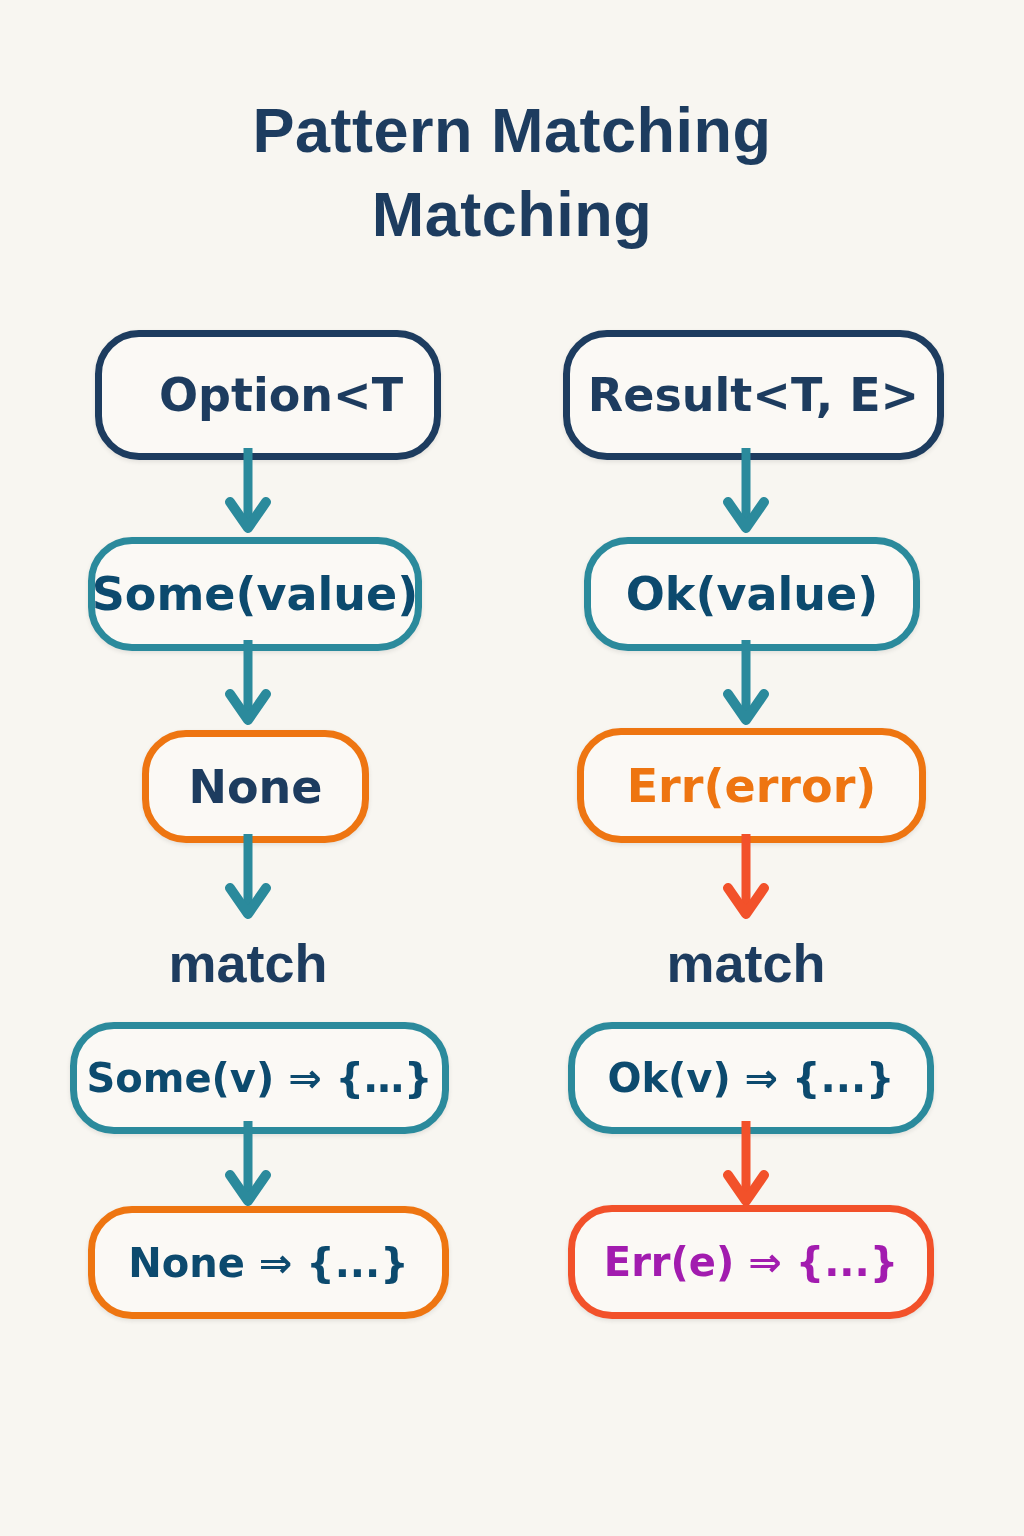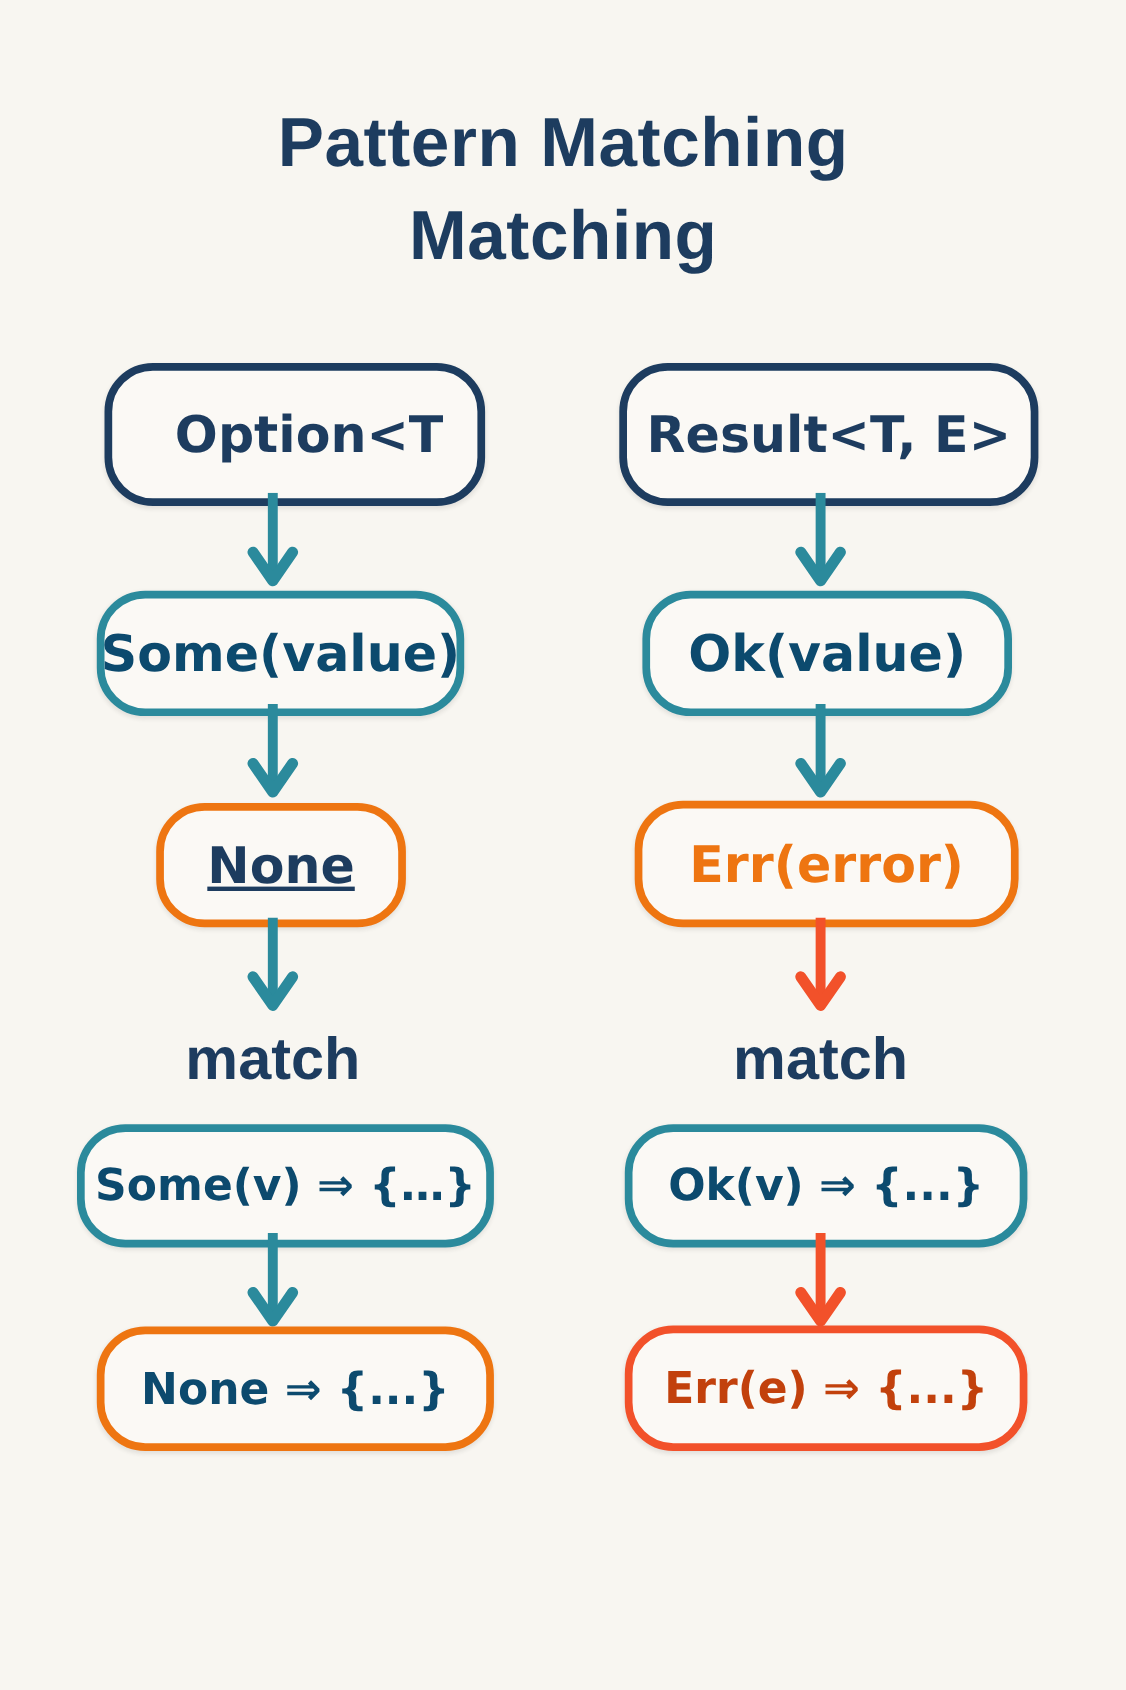--- a/index.html
+++ b/index.html
@@ -57,21 +57,21 @@
     height: 88px;
   }
   
   .b-navy   { border-color: #1d3c5f; }
   .b-teal   { border-color: #2b8a9c; }
   .b-orange { border-color: #ee7511; }
   .b-red    { border-color: #f2512a; }
   .t-navy   { color: #1d3c5f; }
   .t-teal   { color: #0c4a6e; }
   .t-orange { color: #ee7511; }
-  .t-red    { color: #c2410c; }
+  .t-red    { color: #a21caf; }
   .c-teal   { color: #2b8a9c; }
   .c-red    { color: #f2512a; }
 </style>
 </head>
 <body>
 
 <div class="canvas">
 
   <div class="title">
     <div>Pattern Matching</div>
@@ -89,21 +89,21 @@
 
   <div class="node b-teal t-teal" style="left:88px; top:537px; width:320px; height:100px;">
     <span>Some(value)</span>
   </div>
 
   <svg class="arrow c-teal" style="left:224px; top:640px;" viewBox="0 0 48 88">
     <line x1="24" y1="0" x2="24" y2="76" stroke="currentColor" stroke-width="9"></line>
     <path d="M6 54 L24 80 L42 54" fill="none" stroke="currentColor" stroke-width="10" stroke-linecap="round" stroke-linejoin="round"></path>
   </svg>
 
-  <div class="node b-orange t-navy" style="left:142px; top:730px; width:213px; height:99px;text-decoration:underline;">
+  <div class="node b-orange t-navy" style="left:142px; top:730px; width:213px; height:99px;">
     <span>None</span>
   </div>
 
   <svg class="arrow c-teal" style="left:224px; top:834px;" viewBox="0 0 48 88">
     <line x1="24" y1="0" x2="24" y2="76" stroke="currentColor" stroke-width="9"></line>
     <path d="M6 54 L24 80 L42 54" fill="none" stroke="currentColor" stroke-width="10" stroke-linecap="round" stroke-linejoin="round"></path>
   </svg>
 
   <div class="match-label" style="left:98px; top:932px; width:300px;">match</div>
 

